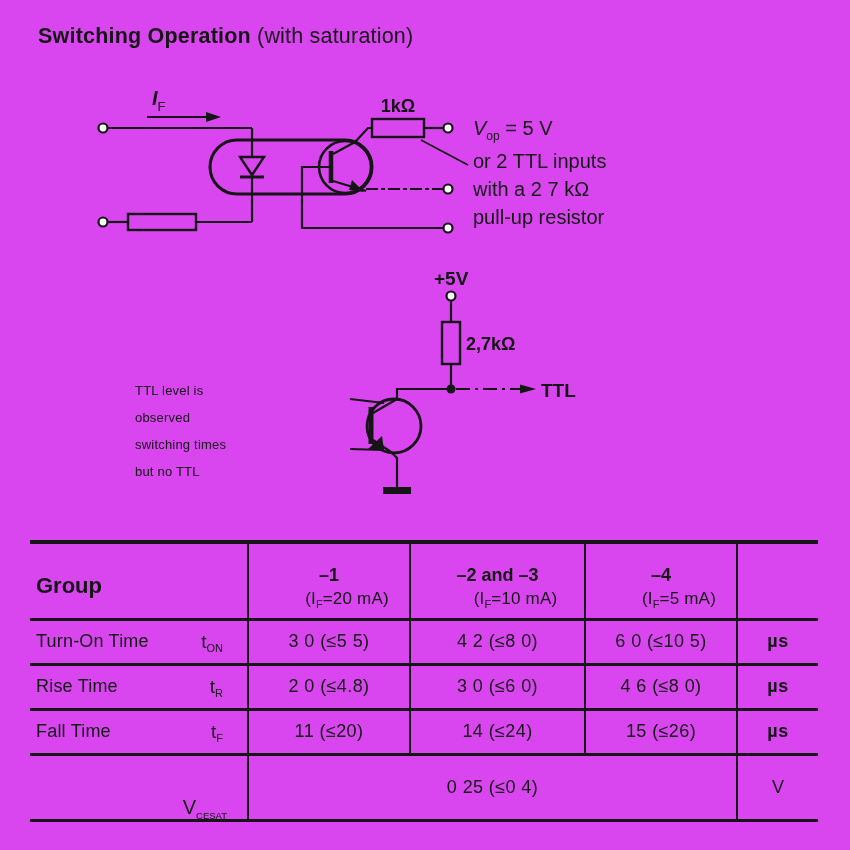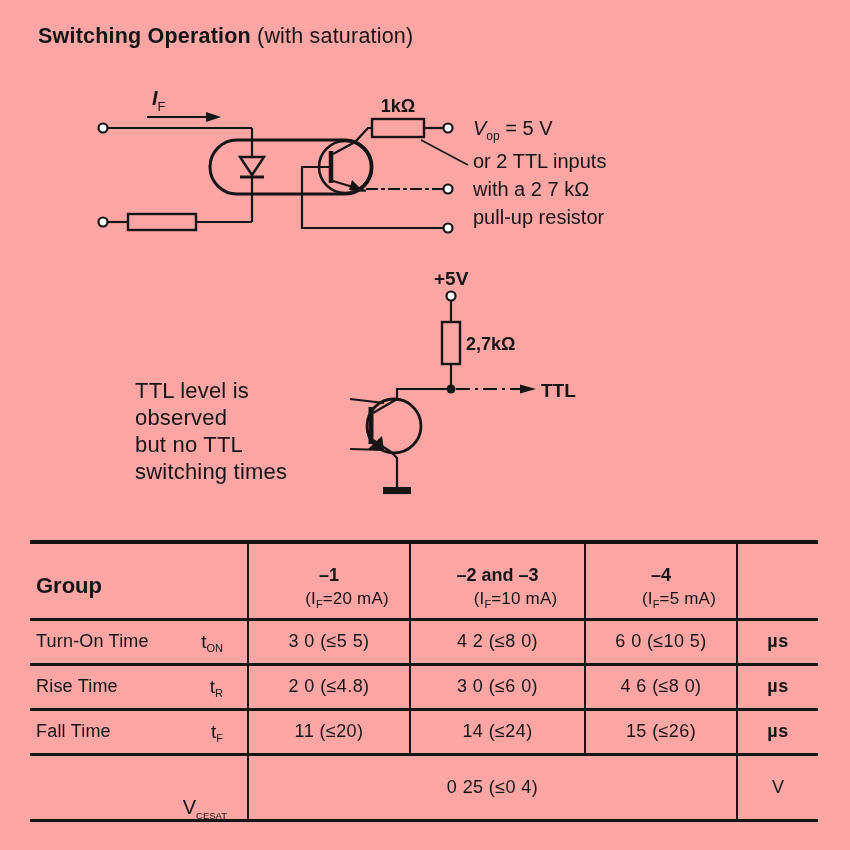--- a/index.html
+++ b/index.html
@@ -1,22 +1,22 @@
 <!DOCTYPE html>
 <html><head>
 <meta charset="utf-8">
 <style>
   html,body{margin:0;padding:0;background:#fff;}
-  .page{position:relative;width:850px;height:850px;background:#fca5a5;overflow:hidden;
+  .page{position:relative;width:850px;height:850px;background:#d946ef;overflow:hidden;
         font-family:"Liberation Sans",sans-serif;color:#151515;}
   .title{position:absolute;left:38px;top:24px;font-size:21.5px;letter-spacing:.2px;}
   .title .tb{font-weight:700;}
   .title .tn{font-weight:400;}
   svg text{fill:#151515;font-family:"Liberation Sans",sans-serif;}
-  .note{position:absolute;left:135px;top:377px;font-size:22px;line-height:27px;letter-spacing:.2px;}
+  .note{position:absolute;left:135px;top:377px;font-size:13px;line-height:27px;letter-spacing:.2px;}
   .spec-table{position:absolute;left:30px;top:540px;width:788px;border-collapse:collapse;
               border-top:4px solid #151515;table-layout:fixed;}
   .spec-table td{border-bottom:3px solid #151515;padding:0;font-size:18px;vertical-align:middle;}
   .vsep{border-right:2.5px solid #151515;}
   .vtop{vertical-align:top;}
   .hgroup{font-weight:700;font-size:22px;padding:10px 0 0 6px;}
   .hname{font-weight:700;font-size:18px;text-align:center;padding-top:12px;}
   .hcond{font-weight:400;font-size:17px;text-align:center;padding-top:3px;letter-spacing:.2px;margin-left:36px;}
   .rowline{display:flex;justify-content:space-between;align-items:center;padding:0 24px 0 6px;gap:19px;}
   .rowlabel{font-size:18px;letter-spacing:.2px;}
@@ -106,22 +106,22 @@
     </g>
 
     <text x="434" y="285" font-size="19" font-weight="700">+5V</text>
     <text x="466" y="350" font-size="18" font-weight="600">2,7kΩ</text>
     <text x="541" y="397" font-size="19" font-weight="600">TTL</text>
   </svg>
 
   <div class="note">
     <div>TTL level is</div>
     <div>observed</div>
+    <div>switching times</div>
     <div>but no TTL</div>
-    <div>switching times</div>
   </div>
 
   <table class="spec-table">
     <colgroup>
       <col style="width:218px">
         <col style="width:162px">
         <col style="width:175px">
         <col style="width:152px">
         <col style="width:81px">
     </colgroup>

